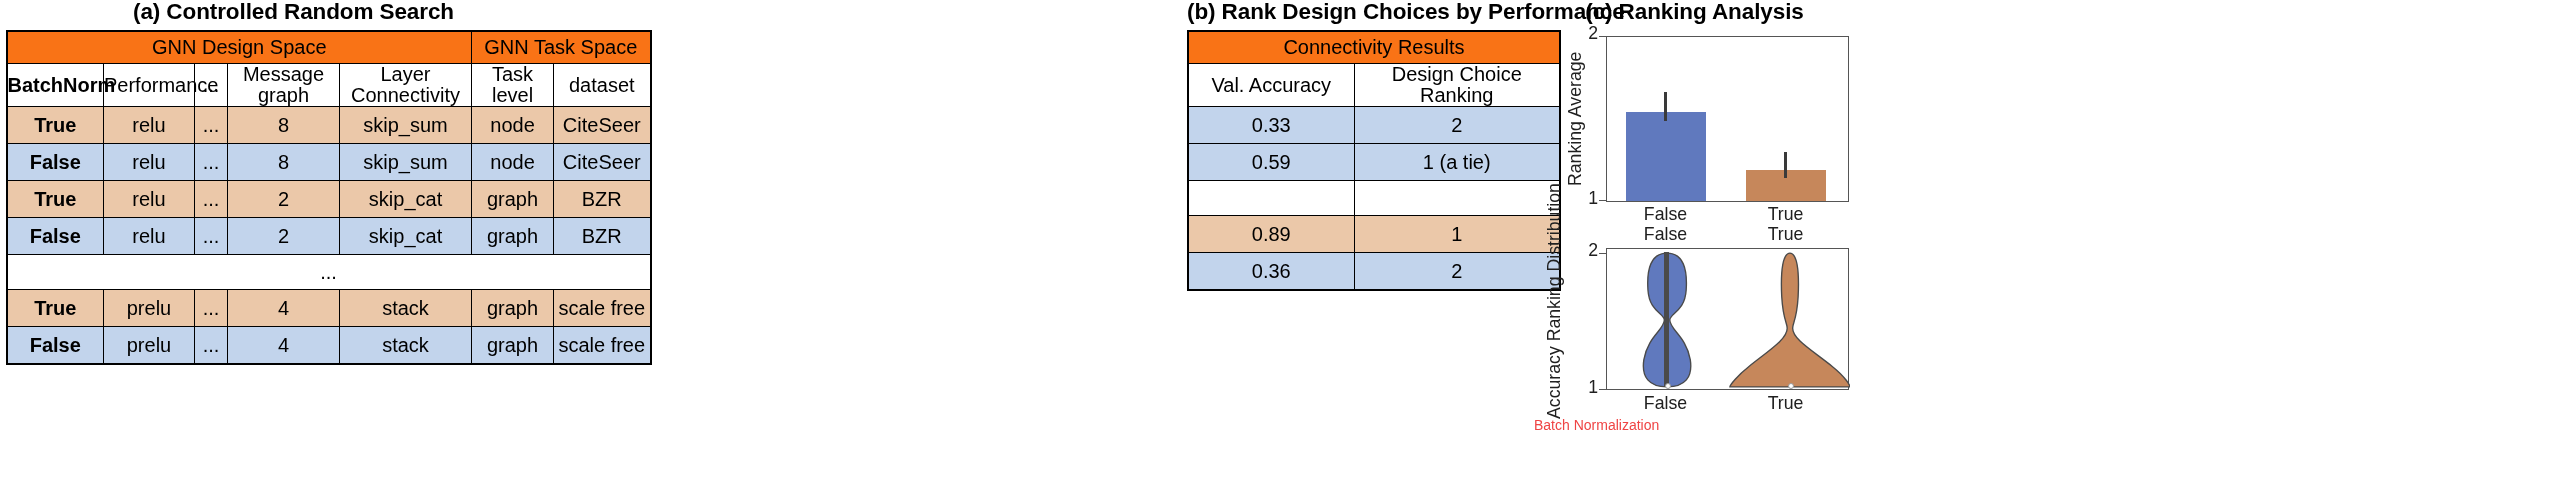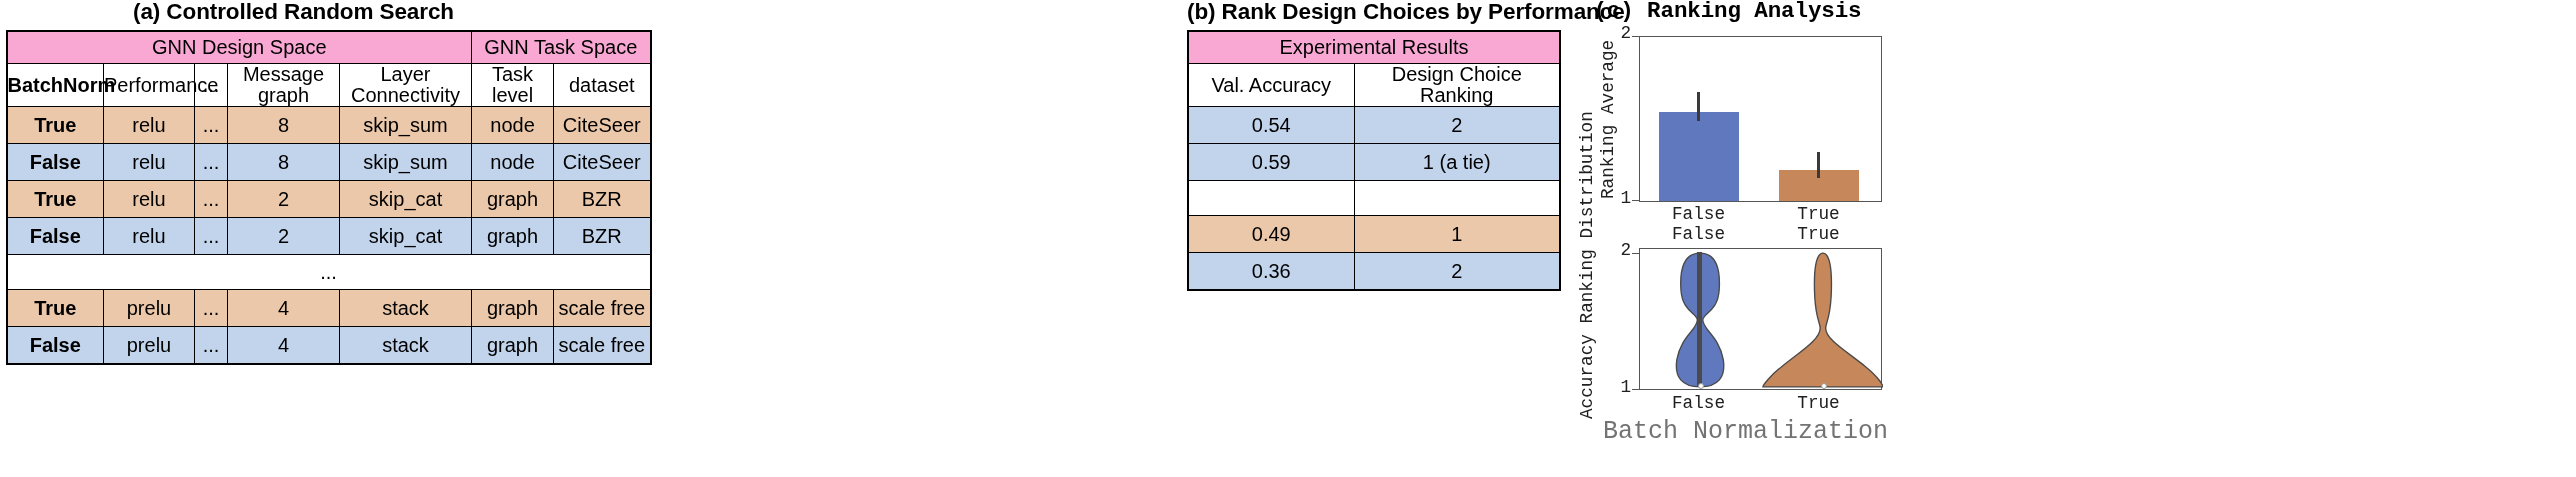--- a/index.html
+++ b/index.html
@@ -20,21 +20,21 @@
     line-height:23px;
     letter-spacing:-0.1px;
     height:30px;
     white-space:nowrap;
   }
 
   
   table.fig-table{
     border-collapse:collapse;
     table-layout:fixed;
-    background:#f9a8d4;
+    background:#f97316;
     width:100%;
   }
   table.fig-table td,table.fig-table th{
     border:1.4px solid #000;
     text-align:center;
     vertical-align:middle;
     font-size:20px;
     font-weight:normal;
     padding:0;
     line-height:1.05;
@@ -58,21 +58,21 @@
   .outer-top{border-top-width:2.7px !important;}
   .outer-bot{border-bottom-width:2.7px !important;}
   .outer-l{border-left-width:2.7px !important;}
   .outer-r{border-right-width:2.7px !important;}
 
   
   #panel-a{left:5.5px;width:576px;}
   
   #panel-b{left:1187px;width:371px;}
   
-  #panel-c{left:1567px;width:321px;font-family:Liberation Mono, monospace;}
+  #panel-c{left:1534px;width:321px;}
 
   
   .chart-wrap{position:relative;width:321px;}
   .chart-block{position:relative;}
   .axis-label-y{
     position:absolute;
     writing-mode:vertical-rl;
     transform:rotate(180deg);
     font-size:17.7px;
     white-space:nowrap;
@@ -97,23 +97,23 @@
   .errbar{position:absolute;width:3.4px;background:#3a3a3a;}
   .xcat{
     position:absolute;
     font-size:17.7px;
     color:#202020;
     text-align:center;
     white-space:nowrap;
   }
   .xaxis-title{
     position:absolute;
-    font-size:25px;
-    color:#737373;
-    text-align:right;
+    font-size:14px;
+    color:#ef4444;
+    text-align:left;
     white-space:nowrap;
     width:100%;
   }
   .violin-median{position:absolute;background:#4a4a4a;width:4.8px;}
   .violin-dot{position:absolute;width:4.1px;height:4.1px;border-radius:50%;background:#fff;border:0.7px solid #9a9a9a;}
 </style>
 </head>
 <body>
 
 <div class="figure">
@@ -208,40 +208,40 @@
 
   <div class="panel" id="panel-b">
     <div class="panel-title">(b) Rank Design Choices by Performance</div>
     <table class="fig-table">
       <colgroup>
           <col style="width:166px">
           <col style="width:206px">
         </colgroup>
       <tbody>
         <tr class="grouphdr">
-          <td class="outer-top outer-l outer-r" colspan="2">Experimental Results</td>
+          <td class="outer-top outer-l outer-r" colspan="2">Connectivity Results</td>
         </tr>
         <tr class="colhdr">
           <td class="outer-l">Val. Accuracy</td>
           <td class="outer-r">Design Choice Ranking</td>
         </tr>
         <tr class="row-b">
-          <td class="outer-l">0.54</td>
+          <td class="outer-l">0.33</td>
           <td class="outer-r">2</td>
         </tr>
         <tr class="row-b">
           <td class="outer-l">0.59</td>
           <td class="outer-r">1 (a tie)</td>
         </tr>
         <tr class="row-e">
           <td class="outer-l"></td>
           <td class="outer-r"></td>
         </tr>
         <tr class="row-o">
-          <td class="outer-l">0.49</td>
+          <td class="outer-l">0.89</td>
           <td class="outer-r">1</td>
         </tr>
         <tr class="row-b">
           <td class="outer-l outer-bot">0.36</td>
           <td class="outer-r outer-bot">2</td>
         </tr>
       </tbody>
     </table>
   </div>
 

